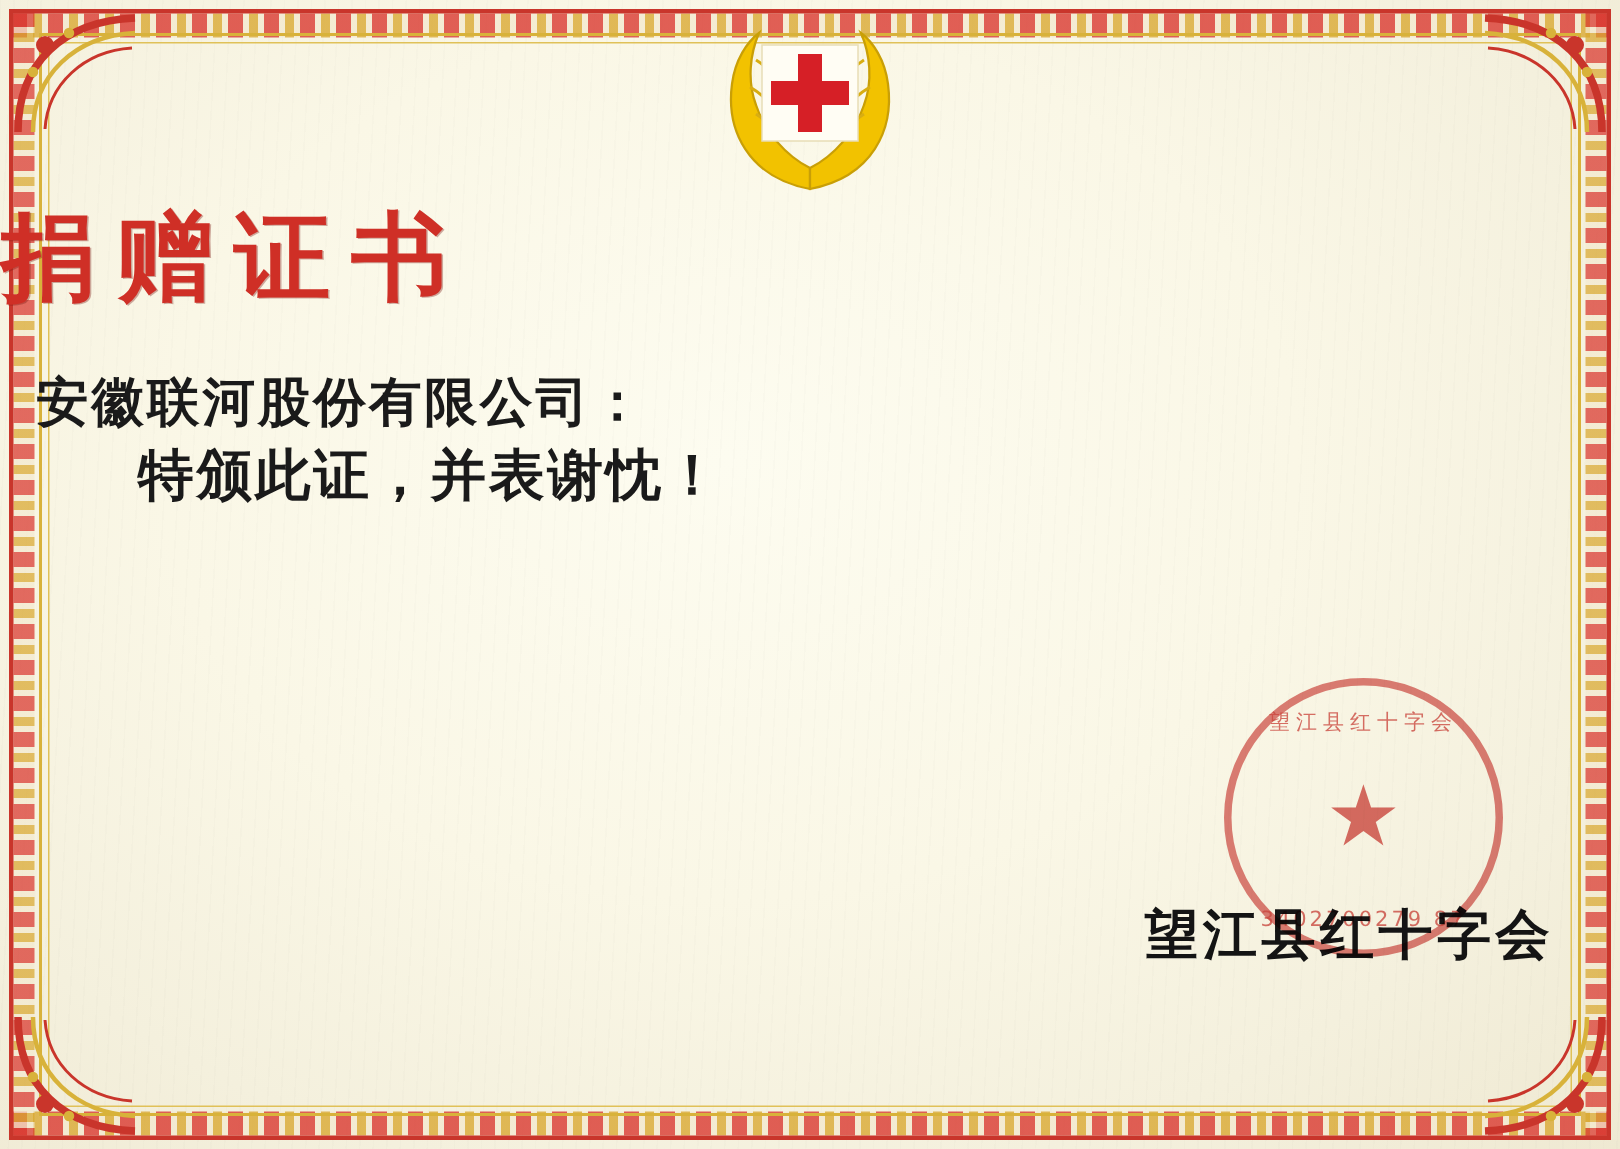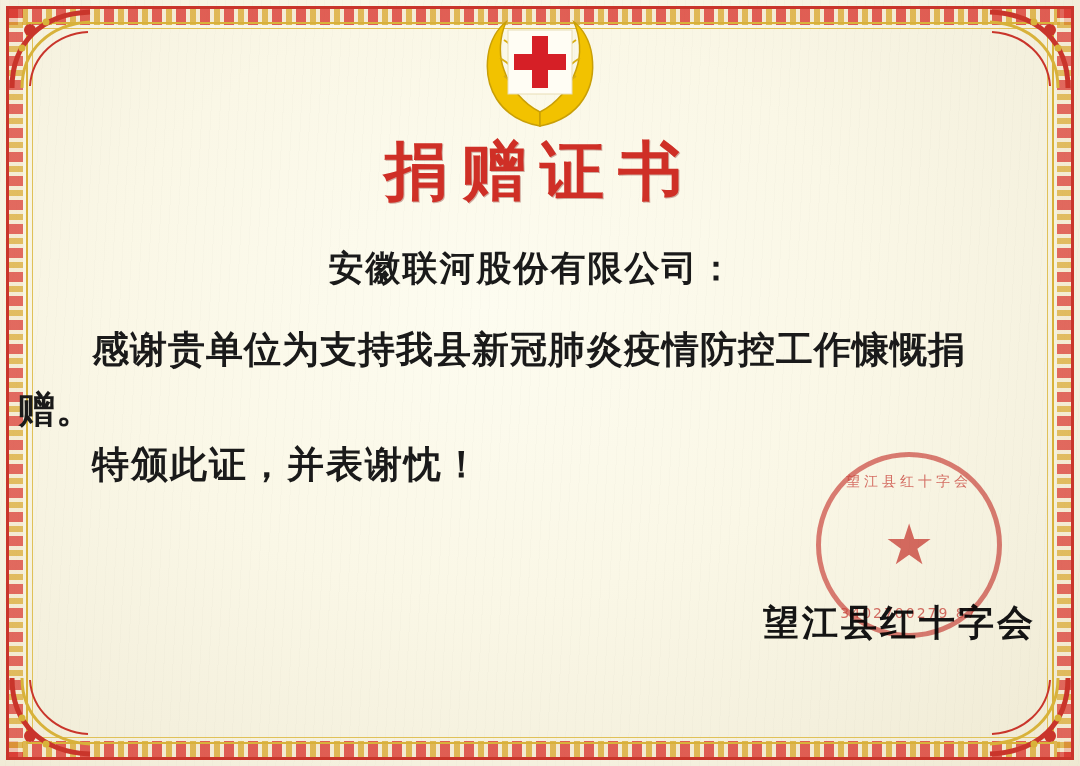--- a/index.html
+++ b/index.html
@@ -98,21 +98,21 @@
     transform: translateX(-50%);
     width: 132px;
     height: 118px;
   }
 
   
   .title {
     position: absolute;
     left: 0; right: 0;
     top: 128px;
-    text-align: center;
+    text-align: left;
     font-family: "DejaVu Serif", "Liberation Serif", serif;
     font-size: 64px;
     font-weight: bold;
     letter-spacing: 14px;
     color: #cf2f26;
     text-shadow: 1px 1px 0 rgba(120,20,15,.35);
   }
 
   
   .body-text {
@@ -121,21 +121,20 @@
     right: 40px;
     top: 245px;
     font-family: "DejaVu Sans", "Liberation Sans", sans-serif;
     color: #1a1a1a;
   }
   .salutation {
     font-size: 35px;
     letter-spacing: 2px;
     padding-left: 6px;
     font-weight: 600;
-    text-align: center;
   }
   .para {
     margin-top: 28px;
     font-size: 37px;
     line-height: 1.62;
     letter-spacing: 1px;
     font-weight: 600;
   }
   .indent { display: inline-block; width: 74px; }
   .para2 {
@@ -271,21 +270,20 @@
         <rect x="34" y="16" width="64" height="64" fill="#fffdf4" stroke="#e8ddb6" stroke-width="1"></rect>
         <path d="M58 22 h16 v18 h18 v16 h-18 v18 h-16 v-18 h-18 v-16 h18 z" fill="#d61f26"></path>
       </g>
     </svg>
   </div>
 
   <div class="title">捐赠证书</div>
 
   <div class="body-text">
     <div class="salutation">安徽联河股份有限公司：</div>
-    <div class="para"><span class="indent"></span><span>感谢贵单位为支持我县新冠肺炎疫情防控工作慷慨捐赠。</span></div>
     <div class="para2"><span class="indent"></span><span>特颁此证，并表谢忱！</span></div>
   </div>
 
   <div class="signature">
     <div class="sig-org">望江县红十字会</div>
   </div>
 
   <div class="seal">
     <div class="seal-text-top">望江县红十字会</div>
     <div class="seal-star">★</div>

